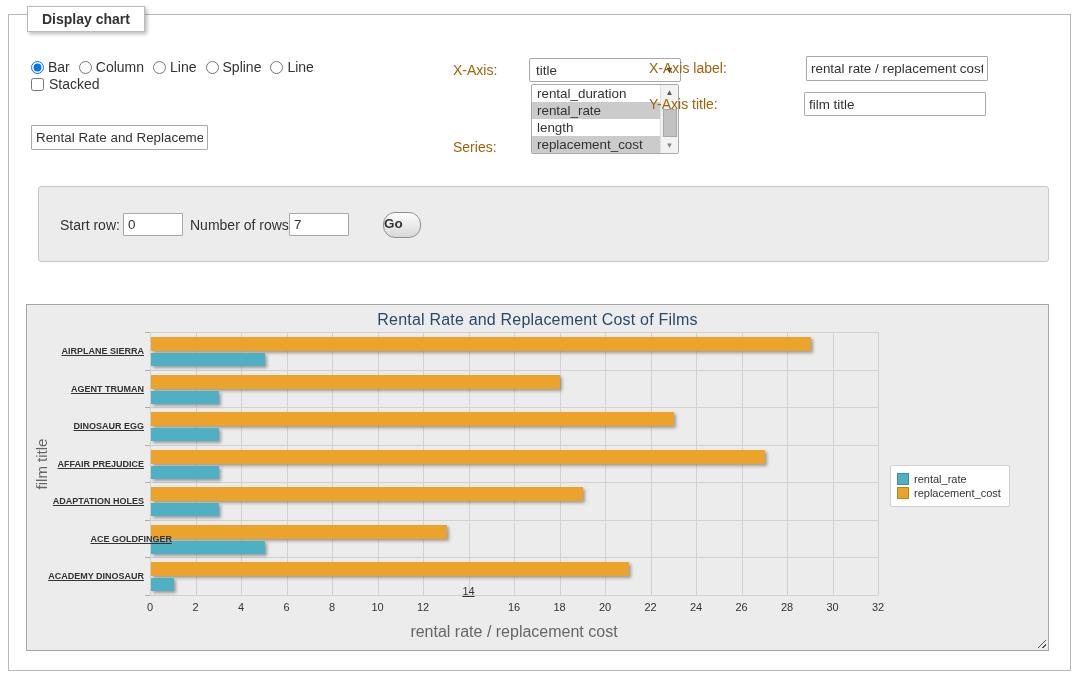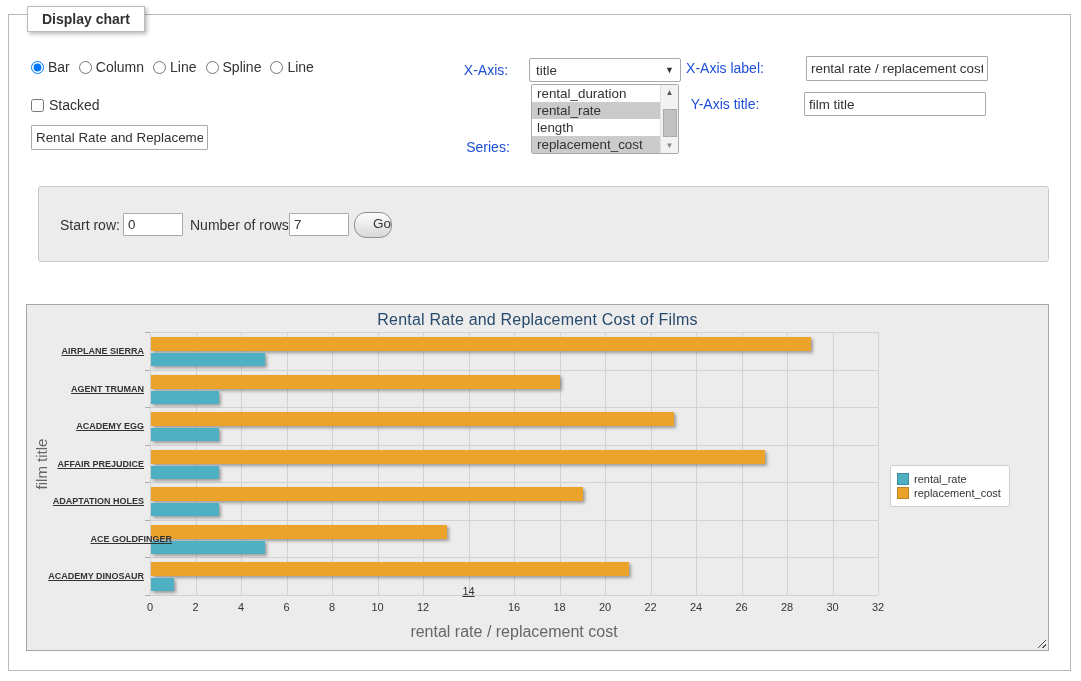--- a/index.html
+++ b/index.html
@@ -18,24 +18,24 @@
   .panel-legend {
     position:absolute; left:18px; top:-9px; background:#fff;
     border:1px solid #bbb; box-shadow:2px 2px 4px rgba(0,0,0,0.28);
     padding:4px 14px; font-weight:bold; font-size:14px; color:#333;
   }
 
   
   .radio-row { position:absolute; left:22px; top:44px; display:flex; align-items:center; }
   .radio-item { display:flex; align-items:center; margin-right:9px; }
   .radio-item input { margin:0 4px 0 0; }
-  .check-row { position:absolute; left:22px; top:82px; display:flex; align-items:center; }
+  .check-row { position:absolute; left:22px; top:61px; display:flex; align-items:center; }
   .check-row input { margin:0 5px 0 0; }
 
-  .ctl-label { position:absolute; text-align:center; color:#1d4ed8; }
+  .ctl-label { position:absolute; text-align:left; color:#a16207; }
   input[type=text] {
     border:1px solid #a9a9a9; background:#fff; color:#333;
     font-family:"Liberation Sans", sans-serif; font-size:13.4px;
     padding:2px 4px; box-sizing:border-box; border-radius:1px;
   }
   .title-input { left:22px; top:110px; width:177px; height:25px; position:absolute; }
 
   .selectbox {
     position:absolute; left:520px; top:43px; width:152px; height:24px;
     background:#fff; border:1px solid #a9a9a9; border-radius:2px;
@@ -64,25 +64,26 @@
     background:#c2c2c2; border:1px solid #a9a9a9; }
 
   
   .rows-panel {
     position:absolute; left:29px; top:171px; width:1009px; height:74px;
     background:#ececec; border:1px solid #c8c8c8; border-radius:3px;
   }
   .rows-panel .lbl { position:absolute; top:30px; color:#333; }
   .rows-panel input { position:absolute; top:26px; width:60px; height:23px; }
   .go-btn {
-    position:absolute; left:315px; top:25px; width:36px; height:24px;
+    position:absolute; left:344px; top:25px; width:36px; height:24px;
     border:1px solid #8f8f8f; border-radius:12px; color:#333;
     background:linear-gradient(#fdfdfd,#d8d8d8); font-size:13.5px;
-    font-family:"Liberation Sans", sans-serif; text-align:right; line-height:21px;
+    font-family:"Liberation Sans", sans-serif; text-align:left; line-height:21px;
     cursor:pointer;
+    font-weight:bold;
   }
 
   
   .chart-box {
     position:absolute; left:17px; top:289px; width:1021px; height:345px;
     background:#ececec; border:1px solid #a6a6a6; overflow:hidden;
   }
   .chart-title { position:absolute; left:0; top:6px; width:100%; text-align:center;
     font-size:16px; color:#274b6d; letter-spacing:0.2px; }
   .gridline { position:absolute; background:#d2d2d2; }
@@ -217,21 +218,21 @@
       <div class="gridline" style="left: 123px; top: 290px; width: 728px; height: 1px;"></div>
       <div class="axis-tick" style="left: 118px; top: 290px;"></div>
       <div class="bar" style="left: 124px; top: 32px; width: 659.522px; height: 14px; background: rgb(236, 163, 44);"></div>
       <div class="bar" style="left: 124px; top: 48px; width: 113.522px; height: 13px; background: rgb(79, 176, 196);"></div>
       <div class="cat-label" style="left: 0px; top: 41px; width: 117px;">AIRPLANE SIERRA</div>
       <div class="bar" style="left: 124px; top: 69.5714px; width: 409.272px; height: 14px; background: rgb(236, 163, 44);"></div>
       <div class="bar" style="left: 124px; top: 85.5714px; width: 68.0225px; height: 13px; background: rgb(79, 176, 196);"></div>
       <div class="cat-label" style="left: 0px; top: 78.5714px; width: 117px;">AGENT TRUMAN</div>
       <div class="bar" style="left: 124px; top: 107.143px; width: 523.022px; height: 14px; background: rgb(236, 163, 44);"></div>
       <div class="bar" style="left: 124px; top: 123.143px; width: 68.0225px; height: 13px; background: rgb(79, 176, 196);"></div>
-      <div class="cat-label" style="left: 0px; top: 116.143px; width: 117px;">ACADEMY EGG</div>
+      <div class="cat-label" style="left: 0px; top: 116.143px; width: 117px;">DINOSAUR EGG</div>
       <div class="bar" style="left: 124px; top: 144.714px; width: 614.022px; height: 14px; background: rgb(236, 163, 44);"></div>
       <div class="bar" style="left: 124px; top: 160.714px; width: 68.0225px; height: 13px; background: rgb(79, 176, 196);"></div>
       <div class="cat-label" style="left: 0px; top: 153.714px; width: 117px;">AFFAIR PREJUDICE</div>
       <div class="bar" style="left: 124px; top: 182.286px; width: 432.022px; height: 14px; background: rgb(236, 163, 44);"></div>
       <div class="bar" style="left: 124px; top: 198.286px; width: 68.0225px; height: 13px; background: rgb(79, 176, 196);"></div>
       <div class="cat-label" style="left: 0px; top: 191.286px; width: 117px;">ADAPTATION HOLES</div>
       <div class="bar" style="left: 124px; top: 219.857px; width: 295.522px; height: 14px; background: rgb(236, 163, 44);"></div>
       <div class="bar" style="left: 124px; top: 235.857px; width: 113.522px; height: 13px; background: rgb(79, 176, 196);"></div>
       <div class="cat-label" style="left: 0px; top: 228.857px; width: 117px; margin-left: 28px;">ACE GOLDFINGER</div>
       <div class="bar" style="left: 124px; top: 257.429px; width: 477.522px; height: 14px; background: rgb(236, 163, 44);"></div>

